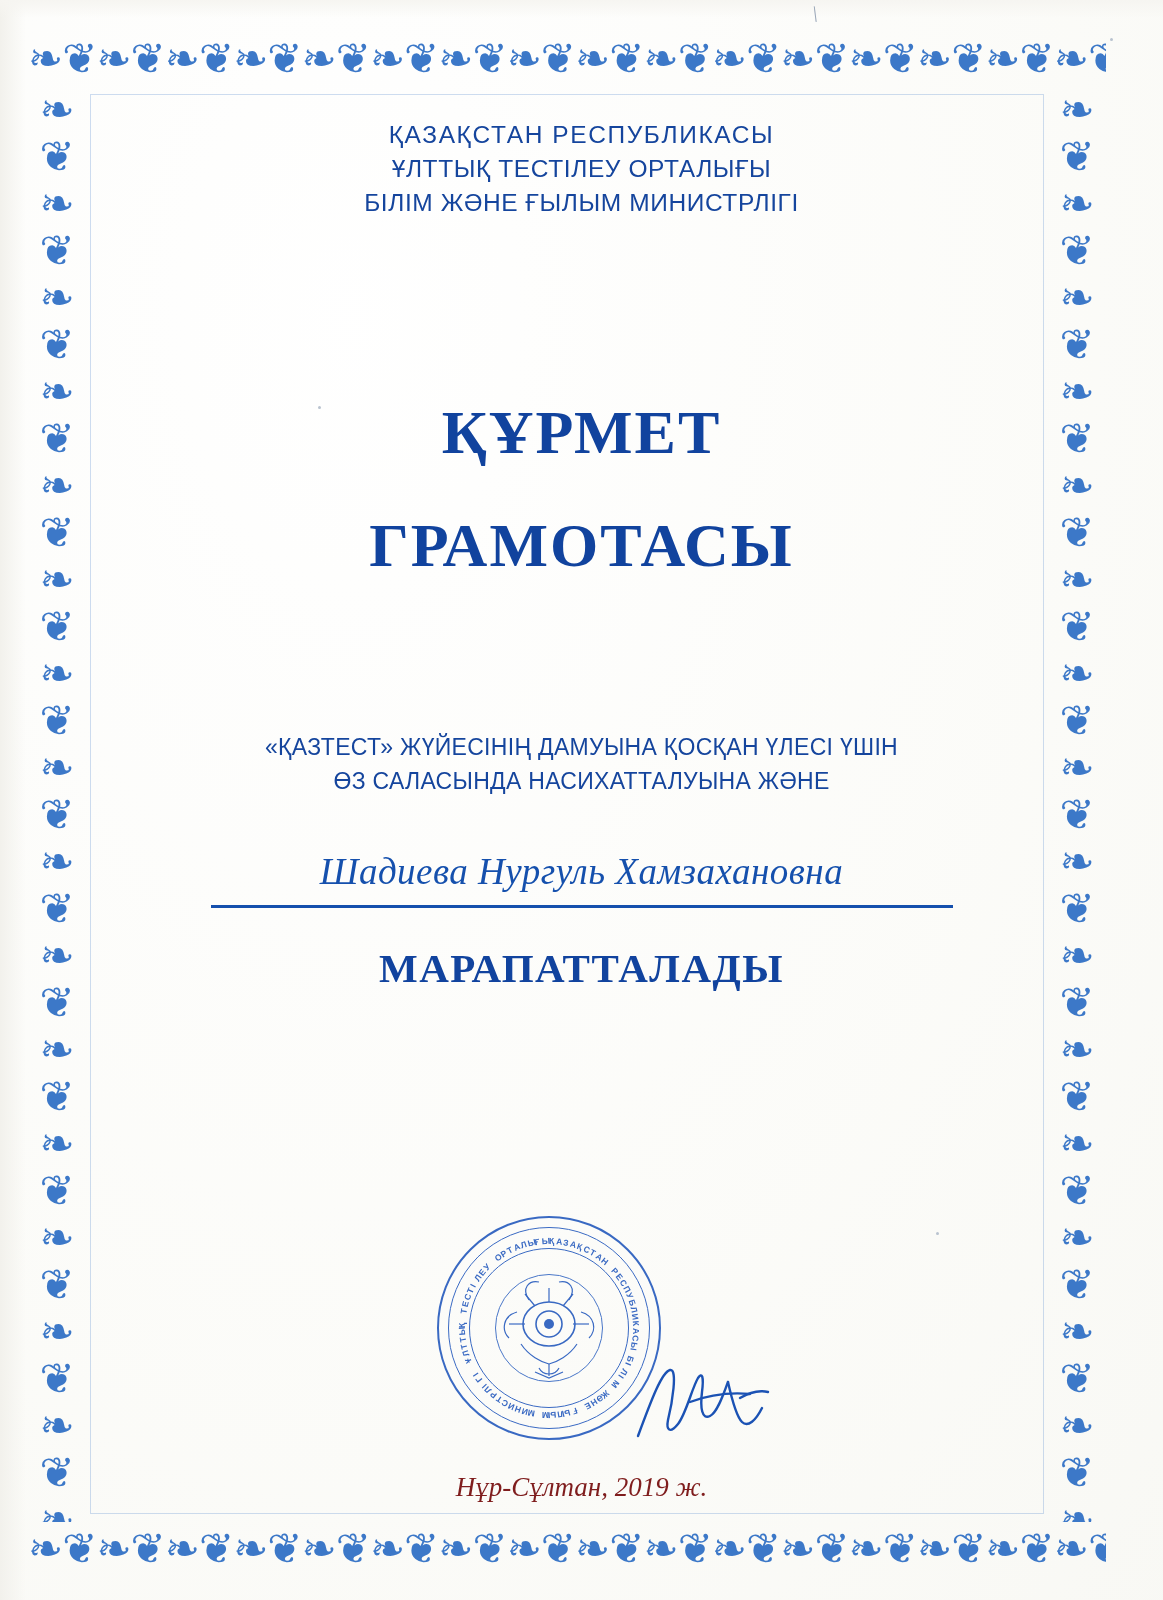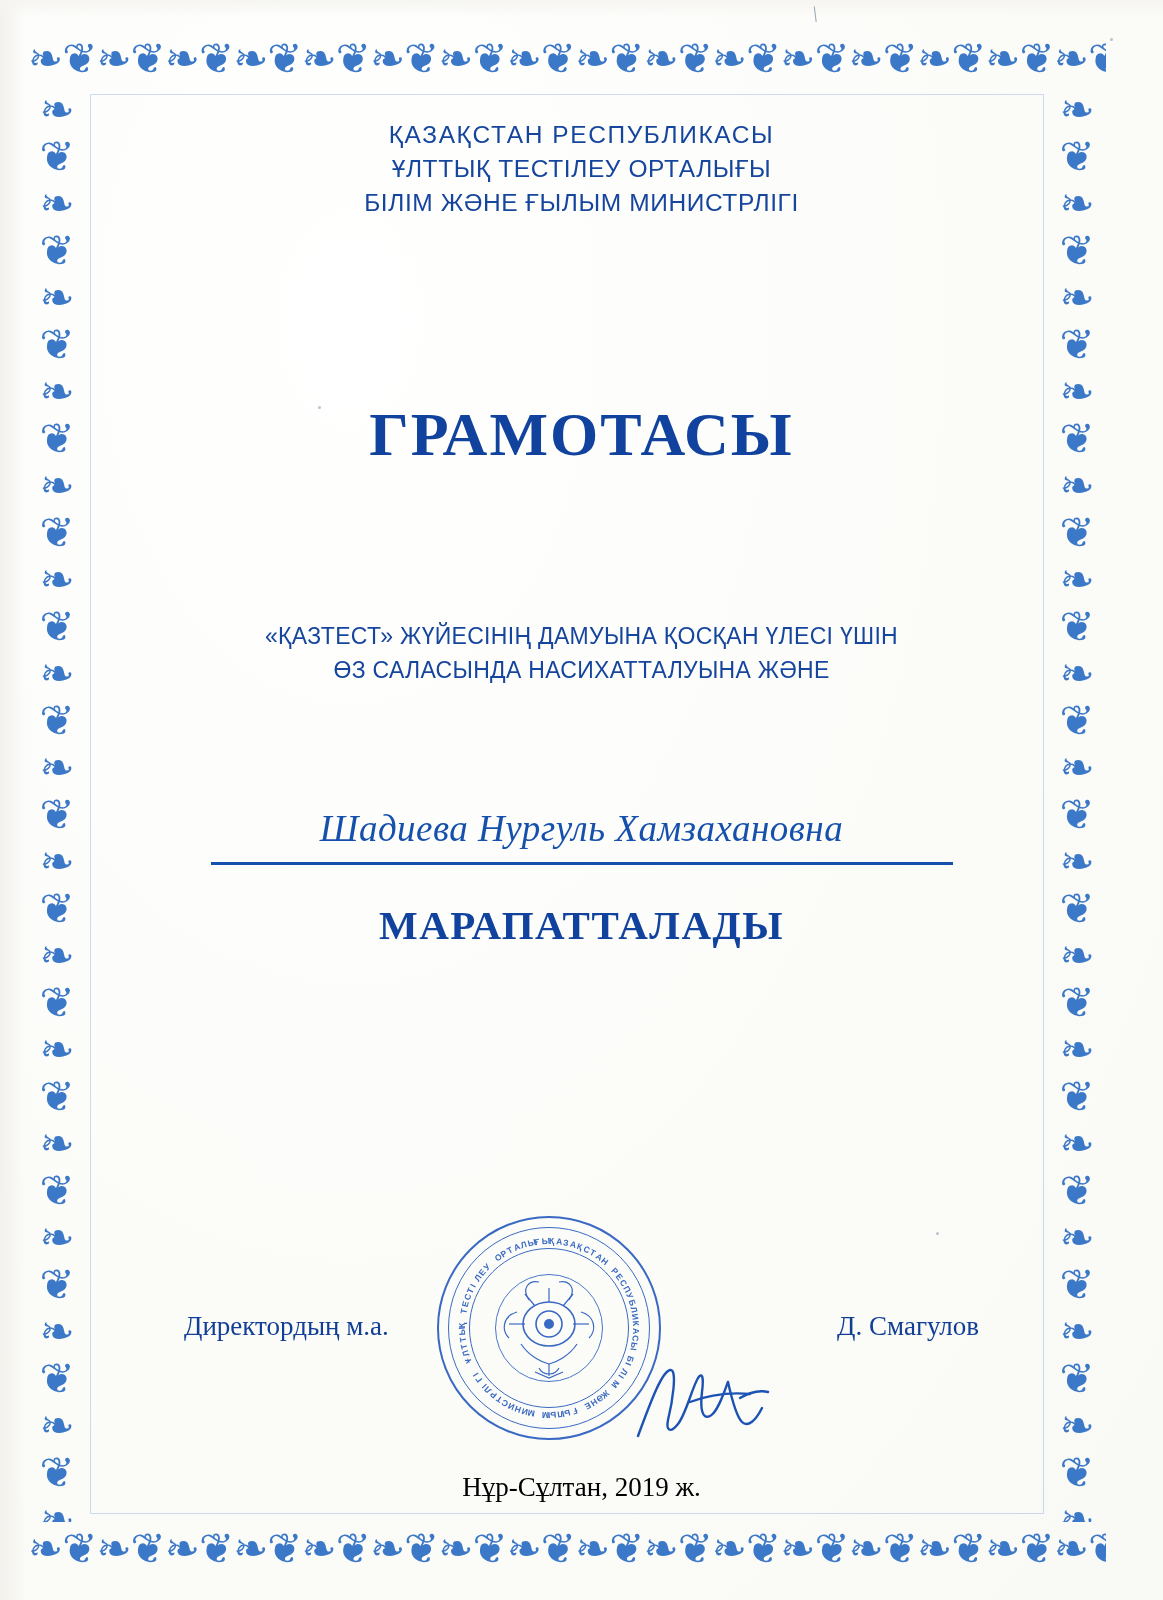--- a/index.html
+++ b/index.html
@@ -150,21 +150,21 @@
     line-height: 1.48;
   }
   .reason-line {
     font-family: "Liberation Sans", sans-serif;
     font-size: 23px;
     letter-spacing: 0.3px;
     color: #15459d;
   }
 
   .name-block {
-    margin-top: 120px;
+    margin-top: 52px;
     position: relative;
   }
   .awardee-name {
     font-family: "Liberation Serif", serif;
     font-style: italic;
     font-size: 37px;
     color: #1550ad;
     letter-spacing: 0.5px;
   }
   .name-rule {
@@ -267,21 +267,22 @@
     color: #1b52b4;
   }
 
   .place-date {
     position: absolute;
     left: 0;
     right: 0;
     top: 1376px;
     font-family: "Liberation Serif", serif;
     font-size: 27px;
-    color: #000000;
+    color: #7f1d1d;
+    font-style: italic;
   }
 </style>
 </head>
 <body>
 
 <div class="page">
 
   <div class="paper-tint"></div>
   <div class="scan-edge-left"></div>
   <div class="scan-edge-top"></div>
@@ -300,20 +301,21 @@
 
   <div class="content">
 
     <div class="org-block">
       <div class="org-line l1">ҚАЗАҚСТАН  РЕСПУБЛИКАСЫ</div>
       <div class="org-line">ҰЛТТЫҚ ТЕСТІЛЕУ ОРТАЛЫҒЫ</div>
       <div class="org-line">БІЛІМ ЖӘНЕ ҒЫЛЫМ МИНИСТРЛІГІ</div>
     </div>
 
     <div class="title-block">
+      <div class="title-line t1">ҚҰРМЕТ</div>
       <div class="title-line t2">ГРАМОТАСЫ</div>
     </div>
 
     <div class="reason-block">
       <div class="reason-line">«ҚАЗТЕСТ» ЖҮЙЕСІНІҢ ДАМУЫНА ҚОСҚАН ҮЛЕСІ ҮШІН</div>
       <div class="reason-line">ӨЗ САЛАСЫНДА НАСИХАТТАЛУЫНА ЖӘНЕ</div>
     </div>
 
     <div class="name-block">
       <div class="awardee-name">Шадиева Нургуль Хамзахановна</div>
@@ -420,24 +422,20 @@
             <path d="M34 28 C26 16 34 8 44 10"></path>
             <path d="M74 28 C82 16 74 8 64 10"></path>
             <path d="M44 96 C48 104 60 104 64 96"></path>
             <line x1="54" y1="92" x2="54" y2="104"></line>
             <path d="M40 100 L54 106 L68 100"></path>
           </g>
         </svg>
       </div>
     </div>
 
-    <div class="sign-row">
-      <div class="sign-left">Директордың м.а.</div>
-      <div class="sign-right">Д. Смагулов</div>
-    </div>
 
     <div class="signature-ink">
       <svg viewBox="0 0 140 92" width="140" height="92" fill="none" stroke="currentColor" stroke-width="2.4" stroke-linecap="round">
         <path d="M6 78 C20 40 30 14 38 12 C46 10 40 46 36 62 C34 72 38 76 46 66 C54 56 60 30 66 20 C70 14 72 18 70 34 C68 50 70 62 78 58 C86 54 92 34 96 24"></path>
         <path d="M58 44 C74 38 96 34 118 36"></path>
         <path d="M96 24 C100 42 104 58 110 64 C116 70 124 62 130 50"></path>
         <path d="M108 40 C118 34 128 32 136 34"></path>
       </svg>
     </div>
 

